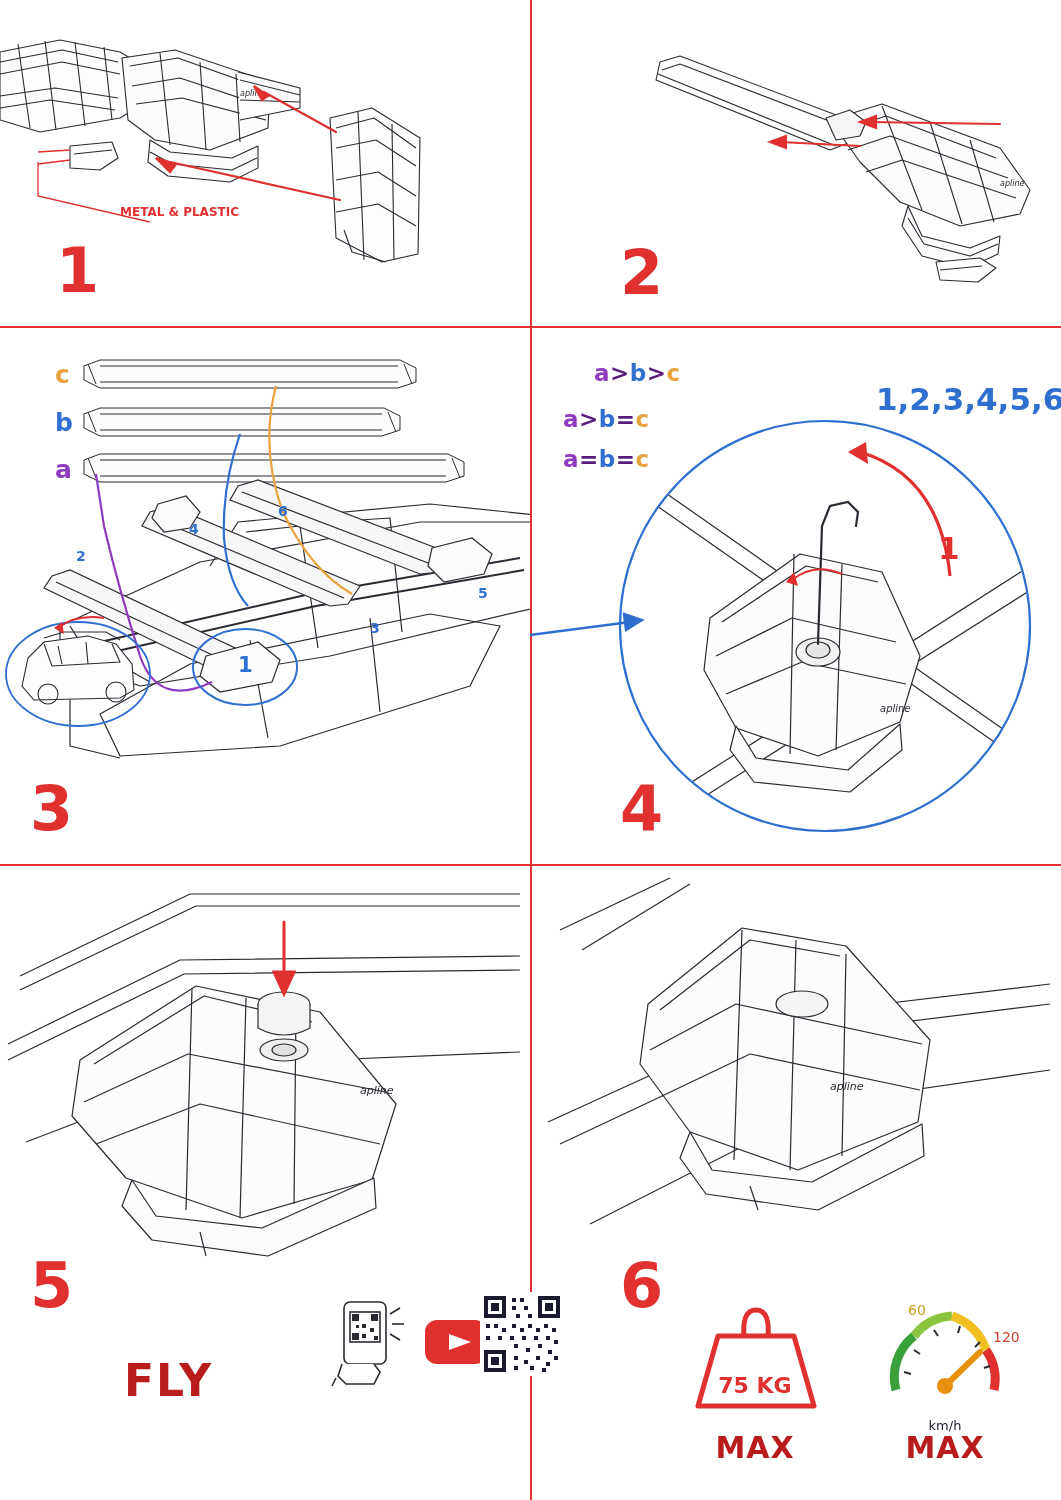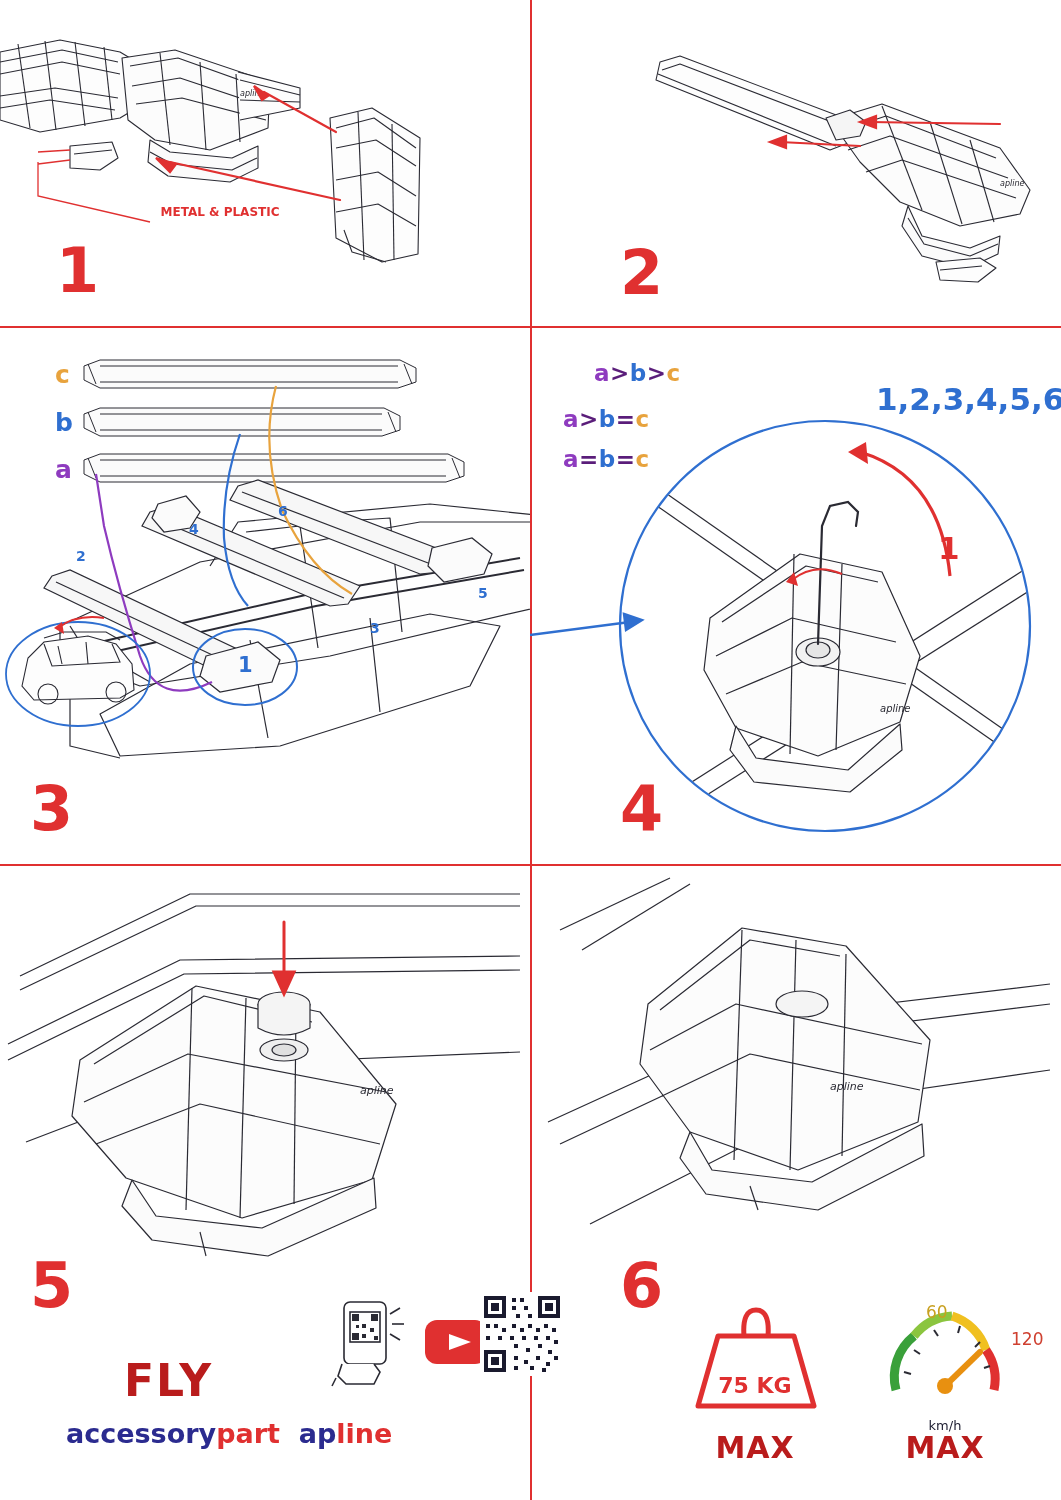--- a/index.html
+++ b/index.html
@@ -50,21 +50,20 @@
   }
   .panel { position: absolute; }
   svg { display: block; }
 
   
   .metal-plastic {
     position: absolute;
     left: 120px;
     top: 205px;
     width: 200px;
-    text-align: center;
     color: #e03030;
     font-family: "DejaVu Sans", sans-serif;
     font-weight: bold;
     font-size: 12px;
     letter-spacing: 0px;
   }
   .carlist {
     position: absolute;
     left: 100px;
     top: 224px;
@@ -176,23 +175,22 @@
     top: 1418px;
     width: 80px;
     text-align: center;
     font-family: "DejaVu Sans", sans-serif;
     font-size: 13px;
     color: #1a1a2e;
   }
   .gaugetick {
     position: absolute;
     font-family: "DejaVu Sans", sans-serif;
-    font-size: 17px;
+    font-size: 14px;
     color: #c8a020;
-    margin-left: 18px;
   }
   .gaugetick.right { color: #cf4030; }
 </style>
 </head>
 <body>
 
 <div class="sheet">
 
   <div class="hr top"></div>
   <div class="hr mid"></div>
@@ -557,23 +555,20 @@
           <rect x="66" y="70" width="4" height="4"></rect>
           <rect x="74" y="64" width="4" height="4"></rect>
         <rect x="34" y="74" width="4" height="4"></rect>
           <rect x="50" y="74" width="4" height="4"></rect>
           <rect x="62" y="76" width="4" height="4"></rect>
       </g>
     </svg>
   </div>
 
   <div class="fly">FLY</div>
-  <div class="brandline">
-    <span>accessory</span><span class="part">part</span>&nbsp;&nbsp;<span>ap</span><span class="line">line</span>
-  </div>
 
   <div class="panel" style="left:530px;top:864px;width:531px;height:400px;">
     <svg width="531" height="400" viewBox="0 0 531 400">
       <g fill="none" stroke="#2a2a33" stroke-width="1.2" stroke-linejoin="round">
         <path d="M30 66 L140 14"></path>
         <path d="M52 86 L160 20"></path>
         <path d="M18 258 L250 152 L520 120"></path>
         <path d="M30 280 L260 172 L520 140"></path>
         <path d="M60 360 L300 238 L520 206"></path>
 

